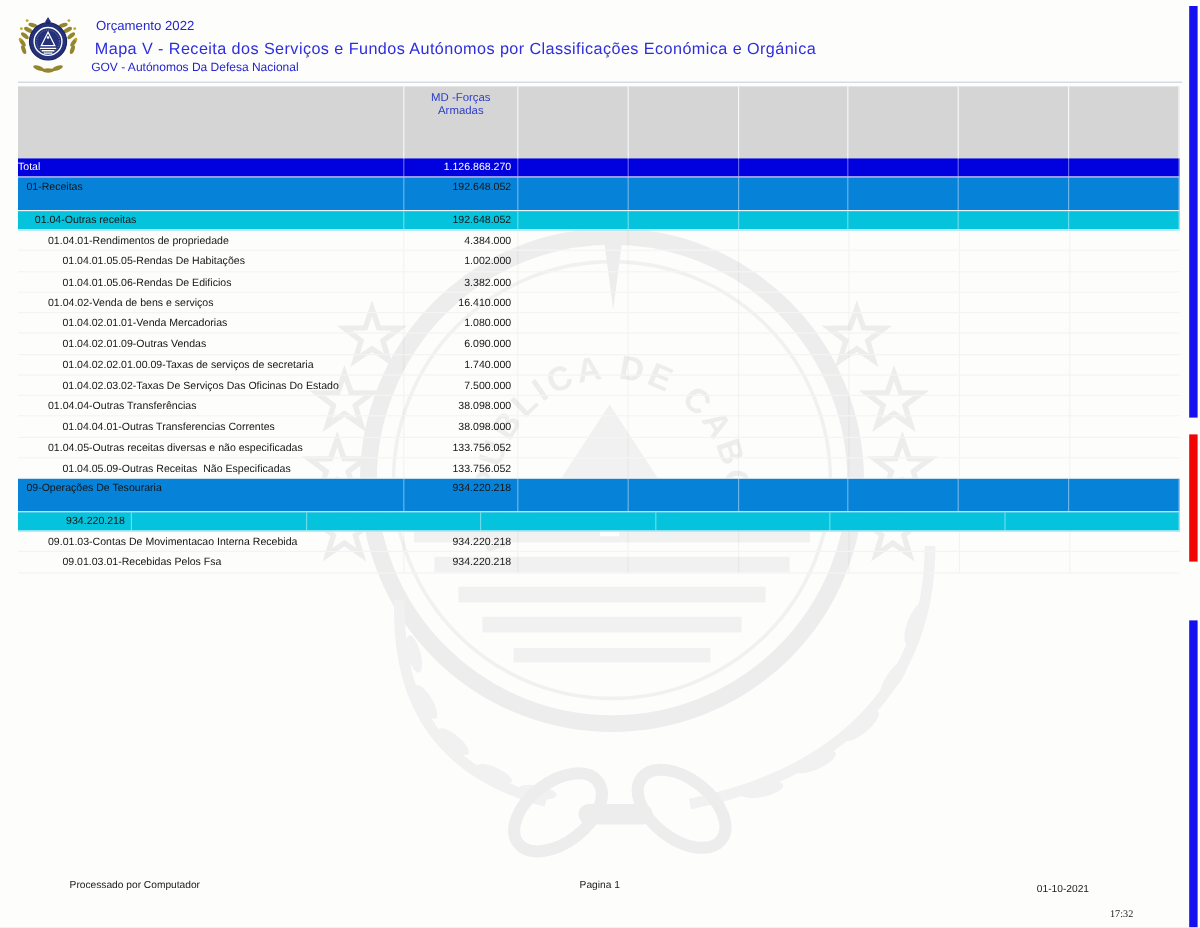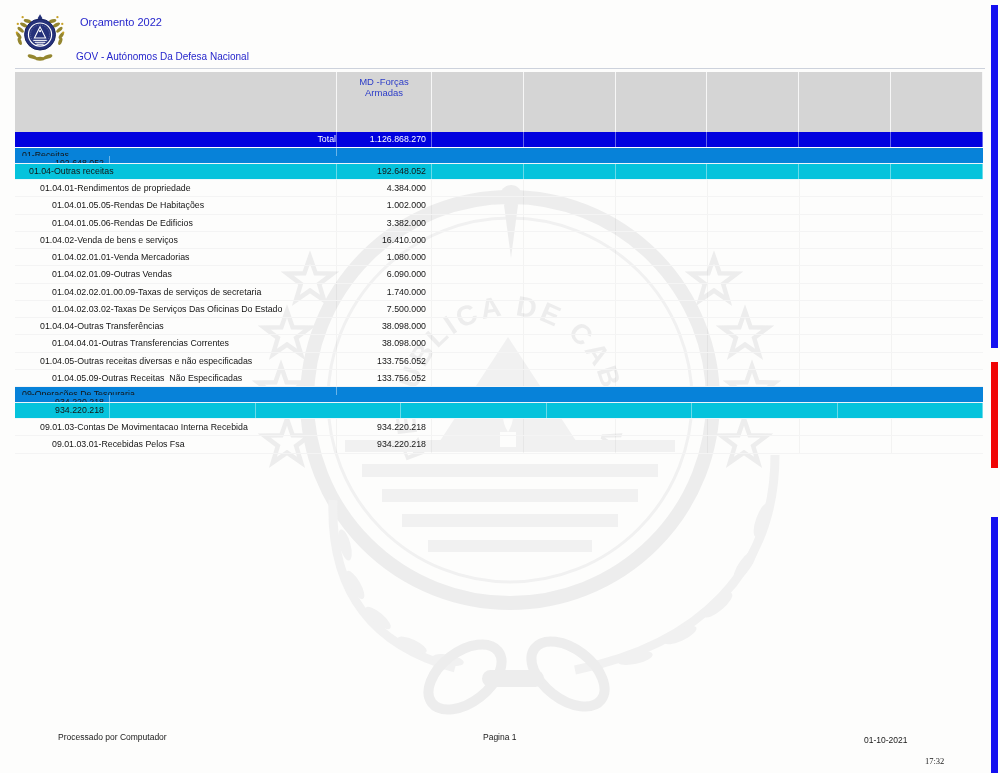--- a/index.html
+++ b/index.html
@@ -19,22 +19,22 @@
   .cell{box-sizing:border-box;border-right:1px solid rgba(0,0,0,.04);overflow:hidden;white-space:pre;}
   .cell:last-child{border-right:none;}
   .c1{width:322px;}
   .c2{width:95px;}
   .cf{flex:1;}
   .thead{height:60px;background:var(--header_gray);}
   .thead .cell{border-right:1px solid rgba(255,255,255,.8);}
   .thead .c2{color:var(--table_header_text_blue);font-size:9.5px;line-height:11px;text-align:center;padding-top:4px;}
   .r-total{height:16px;background:var(--total_row_blue);color:#fff;border-bottom:1px solid #fff;line-height:15px;}
   .r-total .cell,.r-l1 .cell,.r-l2 .cell{border-right:1px solid rgba(255,255,255,.4);}
-  .r-total .c1{text-align:right;padding-left:0 !important;}
-  .r-l1{height:16px;background:var(--level1_row_blue);border-bottom:1px solid #ECF4FB;line-height:15px;flex-direction:column;}
+  .r-total .c1{text-align:left;padding-left:0 !important;}
+  .r-l1{height:28px;background:var(--level1_row_blue);border-bottom:1px solid #ECF4FB;line-height:15px;}
   .r-l2{height:16px;background:var(--level2_row_cyan);border-bottom:1px solid #EAF8FB;line-height:15px;}
   .r-white{height:17.25px;border-bottom:1px solid #F4F4F4;line-height:17px;background:transparent;}
   .val{text-align:right;padding-right:5px;}
   .in1{padding-left:7px;}
   .in2{padding-left:14px;}
   .in3{padding-left:25px;}
   .in4{padding-left:37px;}
   
   .bar{position:absolute;left:991px;width:7px;z-index:3;}
   .bar-b1{top:5px;height:343px;background:var(--edge_bar_blue);}
@@ -153,20 +153,21 @@
 
     <path class="lg-w" d="M29,19 L23.2,30.5 L34.8,30.5 Z" stroke-width="1.1"></path>
     <circle fill="#fff" cx="29" cy="23.5" r="1.1"></circle>
 
     <path class="lg-w" d="M22,33 H36" stroke-width="1.1"></path>
     <path class="lg-w" d="M23.5,35 H34.5" stroke-width="1.1"></path>
     <path class="lg-w" d="M25.2,37 H32.8" stroke-width="1.1"></path>
   </svg>
 
   <div class="h-budget">Orçamento 2022</div>
+  <div class="h-title">Mapa V - Receita dos Serviços e Fundos Autónomos por Classificações Económica e Orgánica</div>
   <div class="h-org">GOV - Autónomos Da Defesa Nacional</div>
   <div class="h-rule"></div>
 
   <div class="table">
     <div class="row thead">
       <div class="cell c1"></div>
       <div class="cell c2"><span>MD -Forças</span><br><span>Armadas</span></div>
       <div class="cell cf"></div>
       <div class="cell cf"></div>
       <div class="cell cf"></div>

